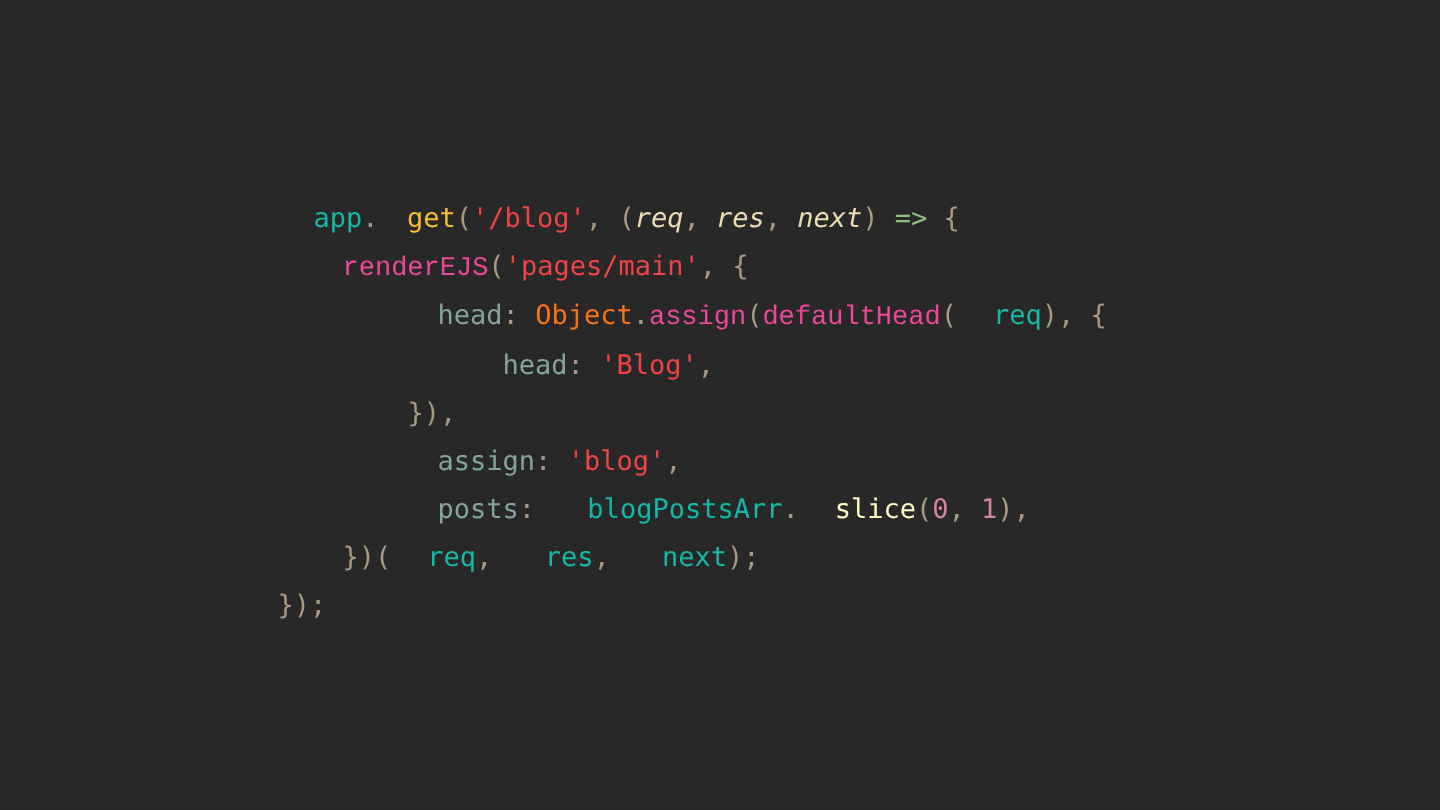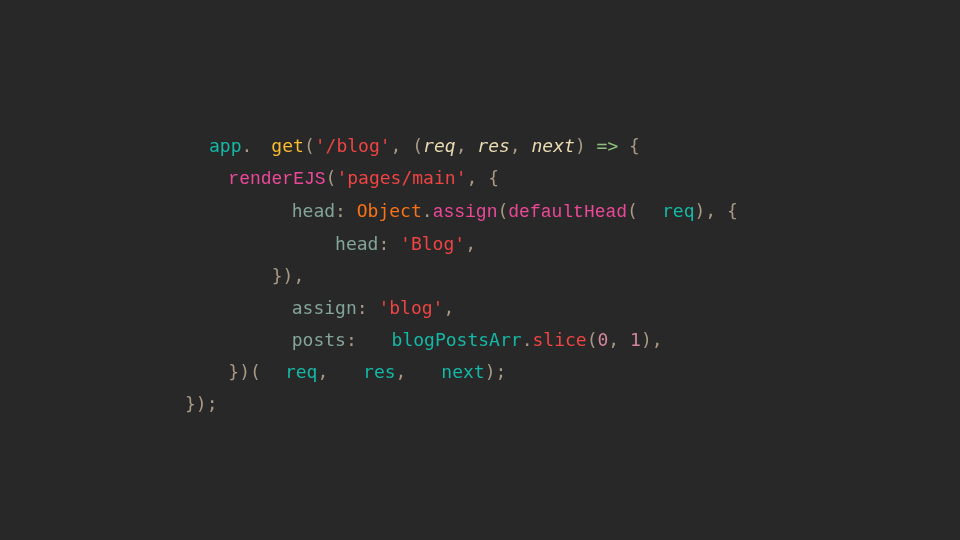--- a/index.html
+++ b/index.html
@@ -15,21 +15,21 @@
     font-size: 18px;
     line-height: 32px;
     color: #ebdbb2;
     white-space: pre;
     padding-top: 130px;
     padding-left: 185px;
   }
   .tok-ident   { color: #14b8a6; margin-left: 24px; }
   .tok-punct   { color: #a89984; }
   .tok-method  { color: #fabd2f; margin-left: 19px; }
-  .tok-call    { color: #ef4444; }
+  .tok-call    { color: #fef9c3; margin-left: 24px; }
   .tok-crimson { color: #ec4899; font-family: Liberation Mono, monospace; }
   .tok-param   { color: #ebdbb2; font-style: italic; }
   .tok-arrow   { color: #8ec07c; }
   .tok-string  { color: #ef4444; }
   .tok-prop    { color: #83a598; margin-left: 20px; }
   .tok-class   { color: #f97316; }
   .tok-number  { color: #d3869b; }
 </style>
 </head>
 <body>

